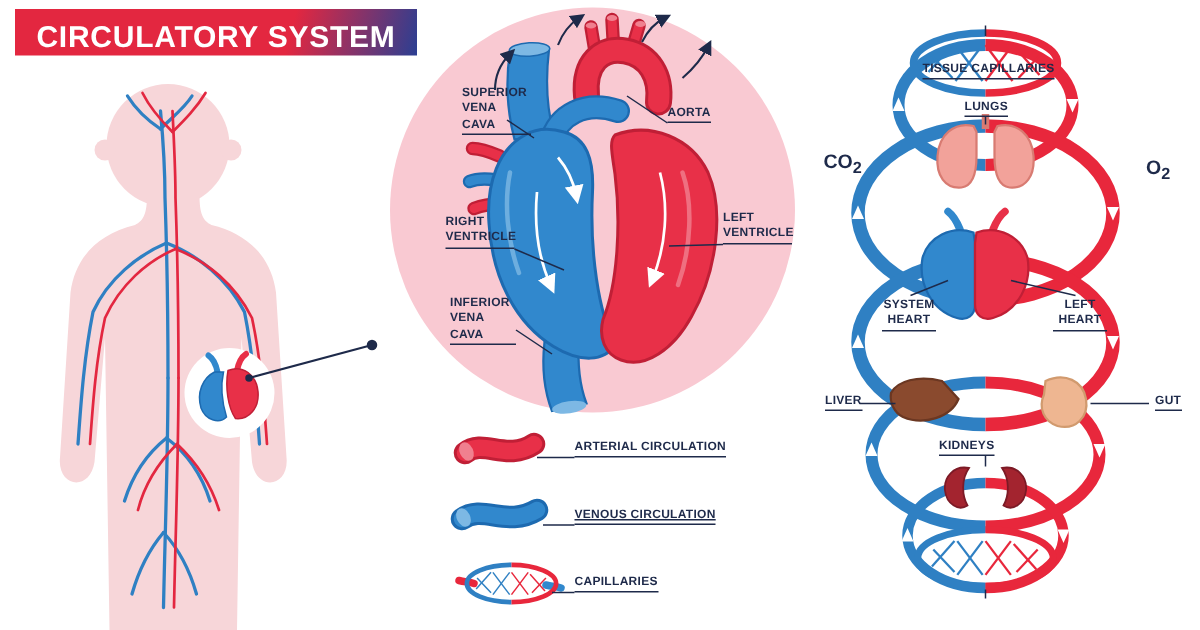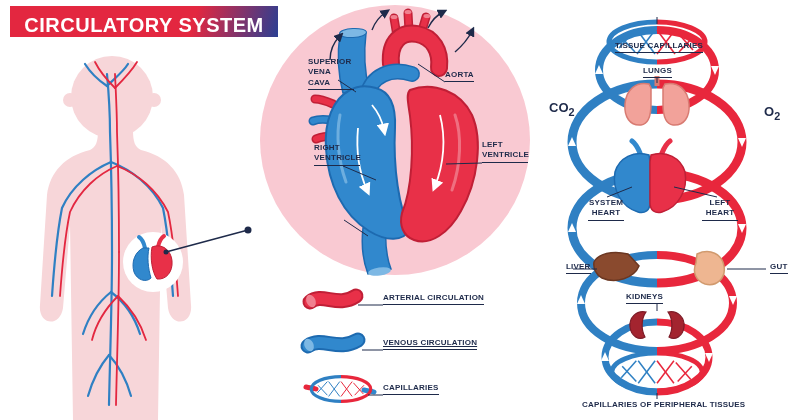--- a/index.html
+++ b/index.html
@@ -230,31 +230,31 @@
     </g>
   </g>
 </svg>
 
 <div class="title-banner">
   <span>CIRCULATORY SYSTEM</span>
 </div>
 
 <div class="lbl ul wrap" style="left:292px;top:57px;width:46px;margin-left:16px;">SUPERIOR VENA CAVA</div>
 <div class="lbl ul" style="left:445px;top:70px;">AORTA</div>
-<div class="lbl ul wrap" style="left:297px;top:143px;width:46px;margin-left:17px;">RIGHT VENTRICLE</div>
+<div class="lbl ul wrap" style="left:297px;top:143px;width:46px;">RIGHT VENTRICLE</div>
 <div class="lbl ul wrap" style="left:482px;top:140px;width:46px;">LEFT VENTRICLE</div>
+<div class="lbl ul wrap" style="left:300px;top:197px;width:44px;">INFERIOR VENA CAVA</div>
 
 <div class="lbl ul" style="left:383px;top:293px;">ARTERIAL CIRCULATION</div>
 <div class="lbl ul" style="left:383px;top:338px;text-decoration:underline;">VENOUS CIRCULATION</div>
 <div class="lbl ul" style="left:383px;top:383px;">CAPILLARIES</div>
 
 <div class="lbl ul" style="left:615px;top:5px;margin-top:36px;">TISSUE CAPILLARIES</div>
 <div class="lbl ul" style="left:643px;top:66px;">LUNGS</div>
 <div class="lbl gas" style="left:549px;top:100px;"><span>CO</span><sub>2</sub></div>
 <div class="lbl gas" style="left:764px;top:104px;"><span>O</span><sub>2</sub></div>
 <div class="lbl ul ctr wrap" style="left:588px;top:198px;width:36px;">SYSTEM HEART</div>
 <div class="lbl ul ctr wrap" style="left:702px;top:198px;width:36px;">LEFT HEART</div>
-<div class="lbl ul" style="left:566px;top:262px;">LIVER</div>
+<div class="lbl ul" style="left:550px;top:262px;">LIVER</div>
 <div class="lbl ul" style="left:770px;top:262px;">GUT</div>
 <div class="lbl ul" style="left:626px;top:292px;">KIDNEYS</div>
-<div class="lbl" style="left:582px;top:400px;">CAPILLARIES OF PERIPHERAL TISSUES</div>
 
 </div>
 
 </body></html>

